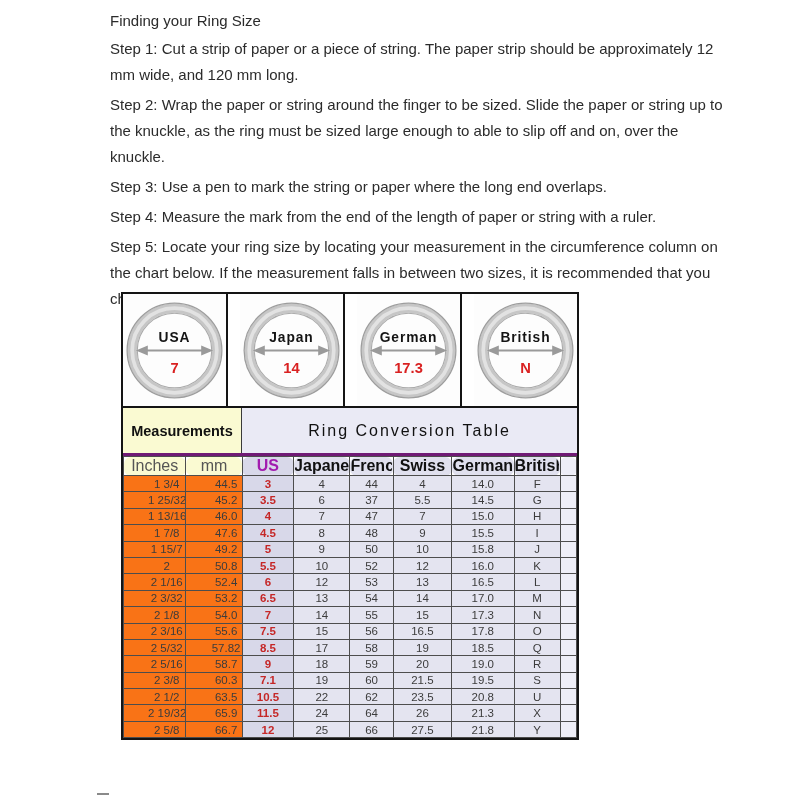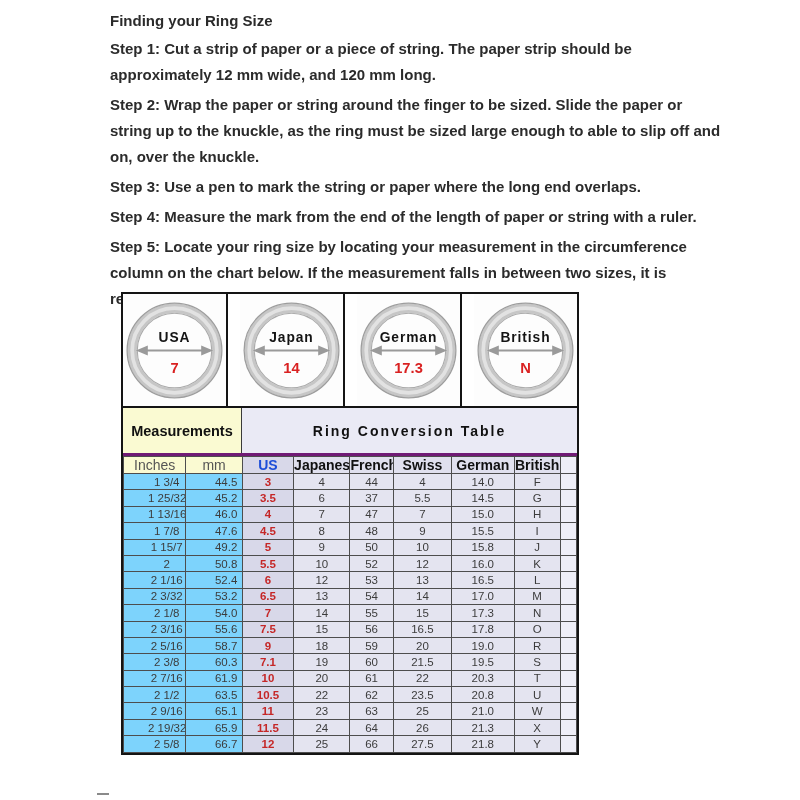--- a/index.html
+++ b/index.html
@@ -7,21 +7,21 @@
     width:800px; height:800px; position:relative; background:#ffffff;
     font-family:"Liberation Sans", sans-serif; color:#2b2b2b;
     overflow:hidden;
   }
   
   .doc {
     position:absolute; left:110px; top:8px; width:616px;
     font-size:15px; line-height:26px;
   }
   .doc .title { margin:0 0 2px 0; }
-  .doc p { margin:0 0 4px 0;font-weight:bold; }
+  .doc p { margin:0 0 4px 0; }
   
   .ringtable {
     position:absolute; left:121px; top:292px; width:454px;
     border:2px solid #141414; background:#fff;
   }
   
   .rings { display:flex; height:112px; border-bottom:2px solid #141414;gap:12px; }
   .ring-cell {
     flex:1 1 0; display:flex; align-items:center; justify-content:center;
     border-right:2px solid #141414; background:#fdfdfd; overflow:hidden;
@@ -32,33 +32,33 @@
   
   .headers { display:flex; height:45px; border-bottom:3px solid #701a75; }
   .m-head {
     width:118px; background:#fafad2; border-right:1px solid #3a3a3a;
     display:flex; align-items:center; justify-content:center;
     font-weight:bold; font-size:14.5px; color:#111;
   }
   .c-head {
     flex:1; background:#eaeaf5;
     display:flex; align-items:center; justify-content:center;
-    font-weight:bold; font-size:14px; color:#111; letter-spacing:2px;
+    font-weight:normal; font-size:16px; color:#111; letter-spacing:2px;
   }
   
   table.grid { width:100%; border-collapse:collapse; table-layout:fixed; }
   .grid th, .grid td {
     border:1px solid #4d4d4d; padding:0; text-align:center;
     height:15.4px; font-size:11.5px; color:#3c3c3c; overflow:hidden;
     white-space:nowrap;
   }
-  .grid th { height:16px; font-size:14px; font-weight:bold; color:#101010; background:#e0e0ee; }
+  .grid th { height:16px; font-size:16px; font-weight:bold; color:#101010; background:#e0e0ee;border-radius:7px; }
   .grid th.c0, .grid th.c1 { font-weight:normal; color:#555; background:#fafad2; }
-  .grid td.c0, .grid td.c1 { background:#7dd3fc;padding-left:24px; }
-  .grid th.c2 { color:#1d4ed8; background:#d8d8e9; }
+  .grid td.c0, .grid td.c1 { background:#f97316;padding-left:24px; }
+  .grid th.c2 { color:#a21caf; background:#d8d8e9; }
   .grid td.c2 { background:#d8d8e9; color:#c52727; font-weight:bold; }
   .grid td.c3, .grid td.c4, .grid td.c5, .grid td.c6, .grid td.c7 { background:#e4e4f0; }
   .grid th.c8, .grid td.c8 { background:#eeeef7; }
   
   .artifact {
     position:absolute; left:97px; top:793px; width:12px; height:2px;
     background:#8a8a8a;
   }
 </style>
 </head>
@@ -265,20 +265,31 @@
           <td class="c1">55.6</td>
           <td class="c2">7.5</td>
           <td class="c3">15</td>
           <td class="c4">56</td>
           <td class="c5">16.5</td>
           <td class="c6">17.8</td>
           <td class="c7">O</td>
           <td class="c8"></td>
         </tr>
         <tr>
+          <td class="c0">2 5/32</td>
+          <td class="c1">57.82</td>
+          <td class="c2">8.5</td>
+          <td class="c3">17</td>
+          <td class="c4">58</td>
+          <td class="c5">19</td>
+          <td class="c6">18.5</td>
+          <td class="c7">Q</td>
+          <td class="c8"></td>
+        </tr>
+        <tr>
           <td class="c0">2 5/16</td>
           <td class="c1">58.7</td>
           <td class="c2">9</td>
           <td class="c3">18</td>
           <td class="c4">59</td>
           <td class="c5">20</td>
           <td class="c6">19.0</td>
           <td class="c7">R</td>
           <td class="c8"></td>
         </tr>
@@ -287,53 +298,31 @@
           <td class="c1">60.3</td>
           <td class="c2">7.1</td>
           <td class="c3">19</td>
           <td class="c4">60</td>
           <td class="c5">21.5</td>
           <td class="c6">19.5</td>
           <td class="c7">S</td>
           <td class="c8"></td>
         </tr>
         <tr>
-          <td class="c0">2 7/16</td>
-          <td class="c1">61.9</td>
-          <td class="c2">10</td>
-          <td class="c3">20</td>
-          <td class="c4">61</td>
-          <td class="c5">22</td>
-          <td class="c6">20.3</td>
-          <td class="c7">T</td>
-          <td class="c8"></td>
-        </tr>
-        <tr>
           <td class="c0">2 1/2</td>
           <td class="c1">63.5</td>
           <td class="c2">10.5</td>
           <td class="c3">22</td>
           <td class="c4">62</td>
           <td class="c5">23.5</td>
           <td class="c6">20.8</td>
           <td class="c7">U</td>
           <td class="c8"></td>
         </tr>
         <tr>
-          <td class="c0">2 9/16</td>
-          <td class="c1">65.1</td>
-          <td class="c2">11</td>
-          <td class="c3">23</td>
-          <td class="c4">63</td>
-          <td class="c5">25</td>
-          <td class="c6">21.0</td>
-          <td class="c7">W</td>
-          <td class="c8"></td>
-        </tr>
-        <tr>
           <td class="c0">2 19/32</td>
           <td class="c1">65.9</td>
           <td class="c2">11.5</td>
           <td class="c3">24</td>
           <td class="c4">64</td>
           <td class="c5">26</td>
           <td class="c6">21.3</td>
           <td class="c7">X</td>
           <td class="c8"></td>
         </tr>

